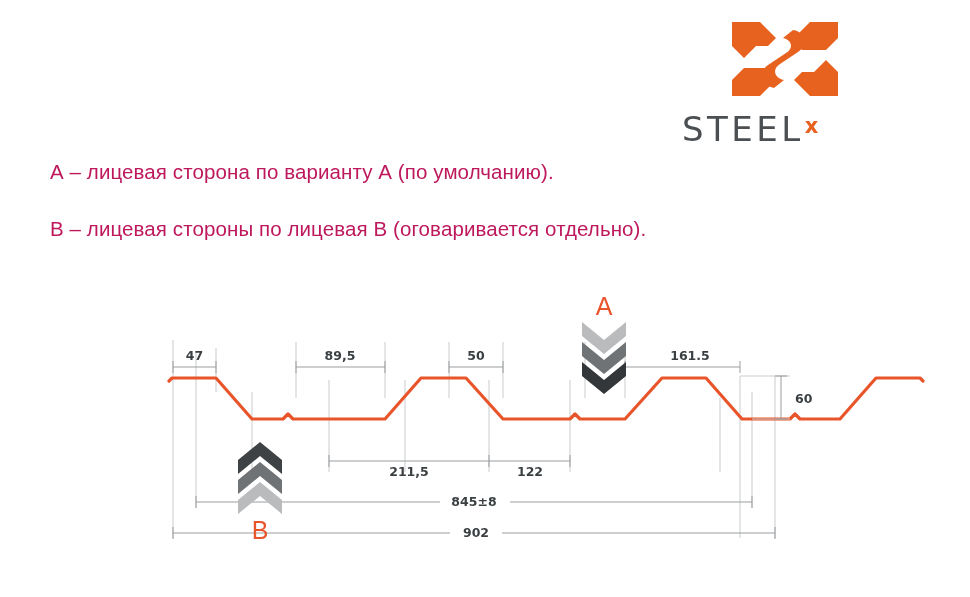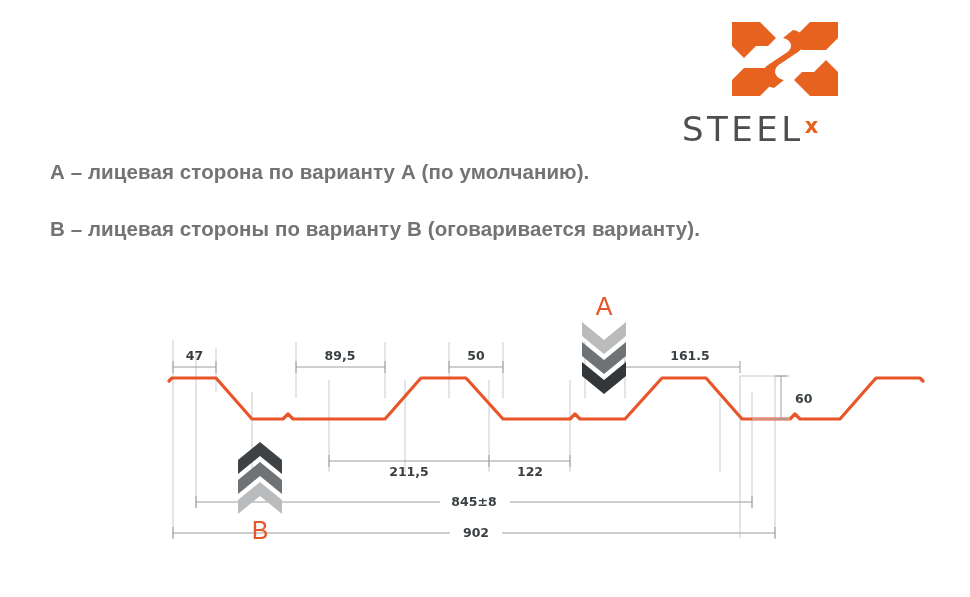--- a/index.html
+++ b/index.html
@@ -56,24 +56,24 @@
     vertical-align: super;
     position: relative;
     top: -2px;
     left: 1px;
   }
 
   
   .intro-line {
     position: absolute;
     left: 50px;
-    color: #737373;
+    color: #be185d;
     font-family: "Liberation Sans", sans-serif;
     font-size: 20.5px;
-    font-weight: bold;
+    font-weight: normal;
     white-space: nowrap;
     letter-spacing: 0.1px;
   }
   #intro-line-1 { top: 160px; }
   #intro-line-2 { top: 217px; }
 
   
   #drawing {
     position: absolute;
     left: 0px;
@@ -116,21 +116,21 @@
   </div>
 
   <div id="logo-wordmark">
     <span id="logo-steel-text">STEEL</span><span id="logo-steel-sup">x</span>
   </div>
 
 </div>
 
 <div class="intro-line" id="intro-line-1">А – лицевая сторона по варианту А (по умолчанию).</div>
 
-<div class="intro-line" id="intro-line-2">В – лицевая стороны по варианту В (оговаривается варианту).</div>
+<div class="intro-line" id="intro-line-2">В – лицевая стороны по лицевая В (оговаривается отдельно).</div>
 
 <div id="drawing">
 <svg width="970" height="280" viewBox="0 0 970 280" xmlns="http://www.w3.org/2000/svg">
 
   <g stroke="#c9cccd" stroke-width="1" fill="none">
     <line x1="173" y1="60" x2="173" y2="258"></line>
     <line x1="196" y1="72" x2="196" y2="228"></line>
     <line x1="216" y1="68" x2="216" y2="112"></line>
     <line x1="252" y1="112" x2="252" y2="192"></line>
     <line x1="296" y1="62" x2="296" y2="118"></line>

